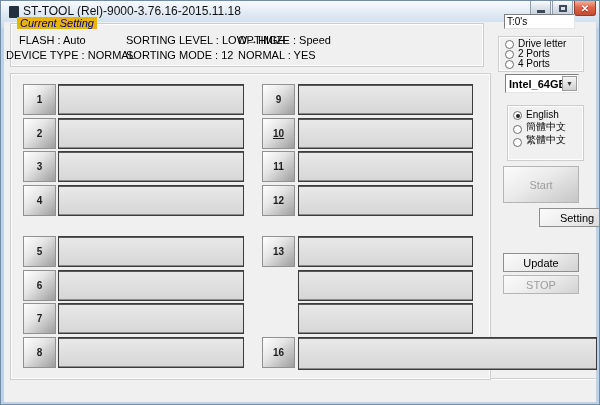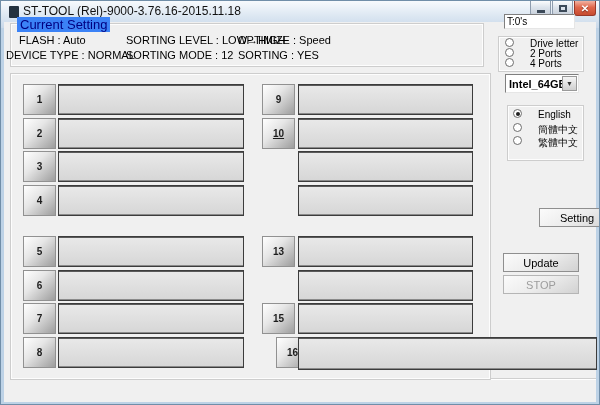--- a/index.html
+++ b/index.html
@@ -31,21 +31,21 @@
     width:22px;
     background:linear-gradient(#f2b3a3, #e0674b 45%, #c64c31);
     border-color:#99392a;
   }
   .glyph-min { width:8px; height:3px; background:#3c4a59; margin-top:6px; }
   .glyph-max { width:8px; height:7px; border:2px solid #3c4a59; background:transparent; }
   .glyph-close { color:#fff; font-size:10px; font-weight:bold; line-height:13px; text-shadow:0 1px 1px #7c2a1c; }
   
   .client { position:absolute; left:3px; top:21px; width:592px; height:380px; background:#f0f0f0; }
   .groupbox { position:absolute; border:1px solid #cdcdcd; box-shadow:inset 0 0 0 1px #fdfdfd; }
-  .gb-caption { position:absolute; top:-7px; left:6px; background:#3b82f6; padding:0 3px; font-size:13px; color:#000080; }
+  .gb-caption { position:absolute; top:-7px; left:6px; background:#eab308; padding:0 3px; font-size:11px; color:#000080;font-style:italic; }
   .setting-label { position:absolute; font-size:11px; color:#000; white-space:nowrap; }
   
   .slot-num {
     position:absolute; width:33px; height:31px;
     background:linear-gradient(135deg, #ffffff 0%, #e6e6e6 40%, #9d9d9d 100%);
     border:1px solid #919191;
     display:flex; align-items:center; justify-content:center;
     font-size:10px; font-weight:bold; color:#1c1c1c;
   }
   .slot-bar {
@@ -56,21 +56,21 @@
     z-index:2;
   }
   .frame-ext { position:absolute; left:490px; top:377px; width:105px; height:2px;
     background:linear-gradient(#cfcfcf 50%, #ffffff 50%); }
   
   .sunken-input {
     position:absolute; background:#fff; border:1px solid;
     border-color:#7f7f7f #e6e6e6 #e6e6e6 #7f7f7f;
     font-family:"Liberation Sans", sans-serif; font-size:10px; color:#000; padding:0 2px;
   }
-  .radio-row { position:absolute; display:flex; align-items:flex-start; gap:16px; height:11px; }
+  .radio-row { position:absolute; display:flex; align-items:flex-end; gap:4px; height:11px; }
   .radio-circle {
     width:9px; height:9px; border-radius:50%;
     border:1px solid #6d6d6d; background:#fff; flex:0 0 auto;
     display:flex; align-items:center; justify-content:center;
   }
   .radio-circle.checked::after { content:""; width:4px; height:4px; border-radius:50%; background:#222; }
   .radio-label { font-size:10px; color:#000; white-space:nowrap; }
   .dropdown {
     position:absolute; left:504px; top:73px; width:74px; height:19px;
     background:#fff; border:1px solid; border-color:#7f7f7f #e6e6e6 #e6e6e6 #7f7f7f;
@@ -118,56 +118,57 @@
   <div class="client"></div>
 
   <div class="groupbox" style="left:9px; top:22px; width:474px; height:44px;">
     <span class="gb-caption">Current Setting</span>
   </div>
   <div class="setting-label" style="left:18px;  top:33px;">FLASH : Auto</div>
   <div class="setting-label" style="left:237px; top:33px;">OPTIMIZE : Speed</div>
   <div class="setting-label" style="left:125px; top:33px;">SORTING LEVEL : LOW→HIGH</div>
   <div class="setting-label" style="left:5px;  top:48px;">DEVICE TYPE : NORMAL</div>
   <div class="setting-label" style="left:125px; top:48px;">SORTING MODE : 12</div>
-  <div class="setting-label" style="left:237px; top:48px;">SORTING : YES</div>
+  <div class="setting-label" style="left:237px; top:48px;">NORMAL : YES</div>
 
   <div class="groupbox" style="left:9px; top:72px; width:481px; height:307px;"></div>
   <div class="frame-ext"></div>
 
   <div class="slot-num" style="left:22px; top:83px;">1</div>
   <div class="slot-bar" style="left:57px; top:83px;  width:186px;"></div>
   <div class="slot-num" style="left:22px; top:117px;">2</div>
   <div class="slot-bar" style="left:57px; top:117px; width:186px;"></div>
   <div class="slot-num" style="left:22px; top:150px;">3</div>
   <div class="slot-bar" style="left:57px; top:150px; width:186px;"></div>
   <div class="slot-num" style="left:22px; top:184px;">4</div>
   <div class="slot-bar" style="left:57px; top:184px; width:186px;"></div>
 
   <div class="slot-num" style="left:261px; top:83px;">9</div>
   <div class="slot-bar" style="left:297px; top:83px;  width:175px;"></div>
   <div class="slot-num" style="left:261px; top:117px;text-decoration:underline;">10</div>
   <div class="slot-bar" style="left:297px; top:117px; width:175px;"></div>
+  <div class="slot-num" style="left:261px; top:150px;">11</div>
   <div class="slot-bar" style="left:297px; top:150px; width:175px;"></div>
+  <div class="slot-num" style="left:261px; top:184px;">12</div>
   <div class="slot-bar" style="left:297px; top:184px; width:175px;"></div>
 
   <div class="slot-num" style="left:22px; top:235px;">5</div>
   <div class="slot-bar" style="left:57px; top:235px; width:186px;"></div>
   <div class="slot-num" style="left:22px; top:269px;">6</div>
   <div class="slot-bar" style="left:57px; top:269px; width:186px;"></div>
   <div class="slot-num" style="left:22px; top:302px;">7</div>
   <div class="slot-bar" style="left:57px; top:302px; width:186px;"></div>
   <div class="slot-num" style="left:22px; top:336px;">8</div>
   <div class="slot-bar" style="left:57px; top:336px; width:186px;"></div>
 
   <div class="slot-num" style="left:261px; top:235px;">13</div>
   <div class="slot-bar" style="left:297px; top:235px; width:175px;"></div>
   <div class="slot-bar" style="left:297px; top:269px; width:175px;"></div>
-  <div class="slot-num" style="left:261px; top:302px;">15</div>
   <div class="slot-bar" style="left:297px; top:302px; width:175px;"></div>
-  <div class="slot-num" style="left:275px; top:336px;">16</div>
+  <div class="slot-num" style="left:261px; top:336px;">16</div>
   <div class="slot-bar" style="left:297px; top:336px; width:299px; height:33px;"></div>
 
   <input class="sunken-input" style="left: 503px; top: 13px; width: 71px; height: 15px;" value="T:0's">
 
   <div class="groupbox" style="left:497px; top:35px; width:86px; height:36px;"></div>
   <div class="radio-row" style="left:504px; top:37px;">
     <span class="radio-circle"></span>
     <span class="radio-label">Drive letter</span>
   </div>
   <div class="radio-row" style="left:504px; top:47px;">
@@ -191,17 +192,18 @@
   </div>
   <div class="radio-row" style="left:512px; top:122px;">
     <span class="radio-circle"></span>
     <span class="radio-label">簡體中文</span>
   </div>
   <div class="radio-row" style="left:512px; top:135px;">
     <span class="radio-circle"></span>
     <span class="radio-label">繁體中文</span>
   </div>
 
+  <div class="push-btn big disabled" style="top:165px;">Start</div>
   <div class="push-btn" style="top:207px;margin-left:36px;">Setting</div>
   <div class="push-btn" style="top:232px;margin-top:20px;">Update</div>
   <div class="push-btn disabled" style="top:274px;">STOP</div>
 
 </div>
 
 </body></html>

